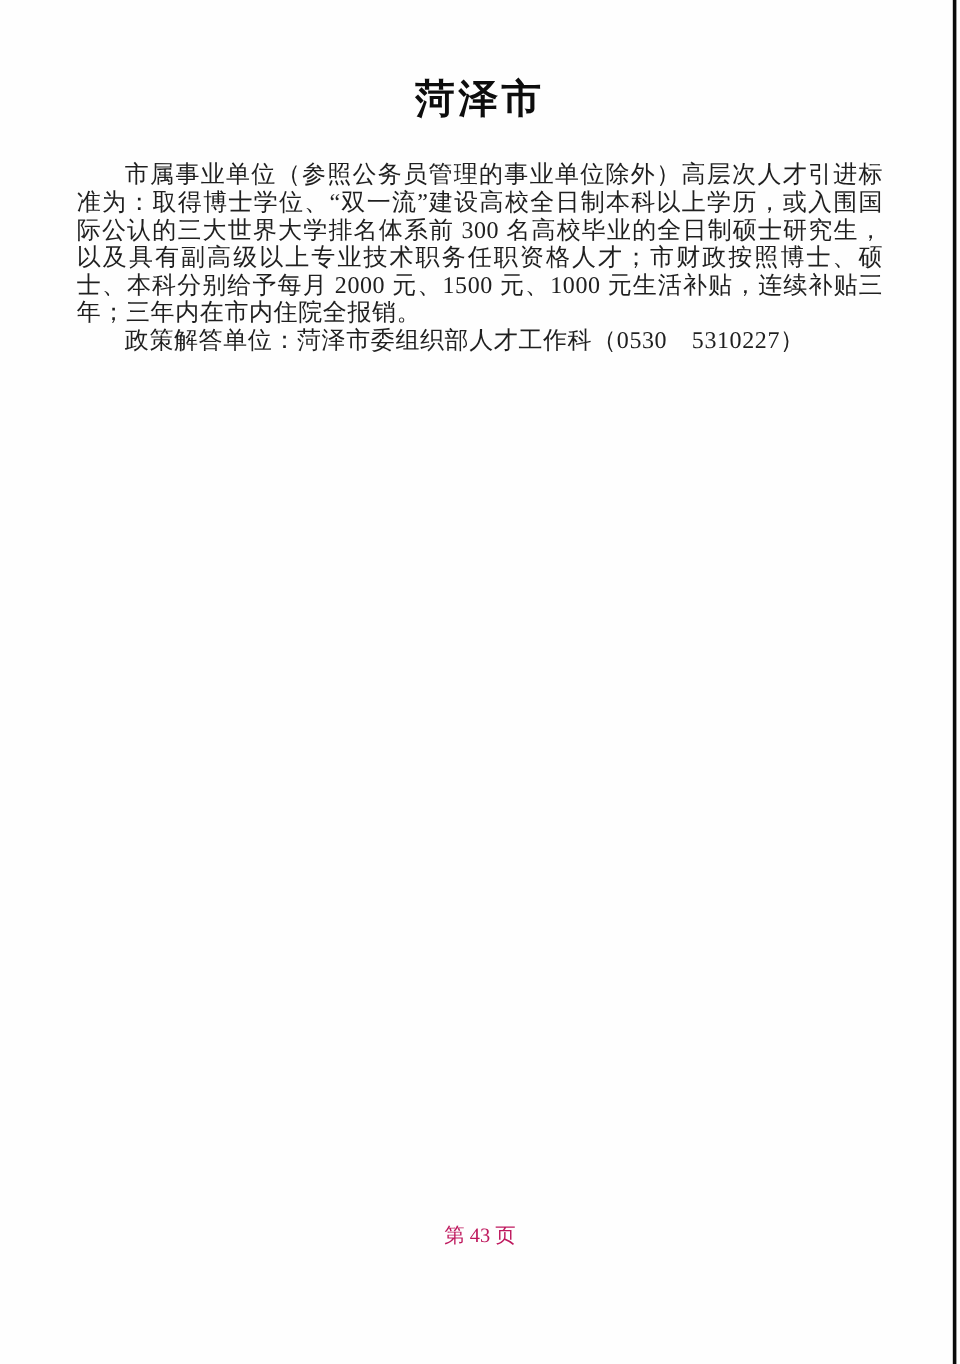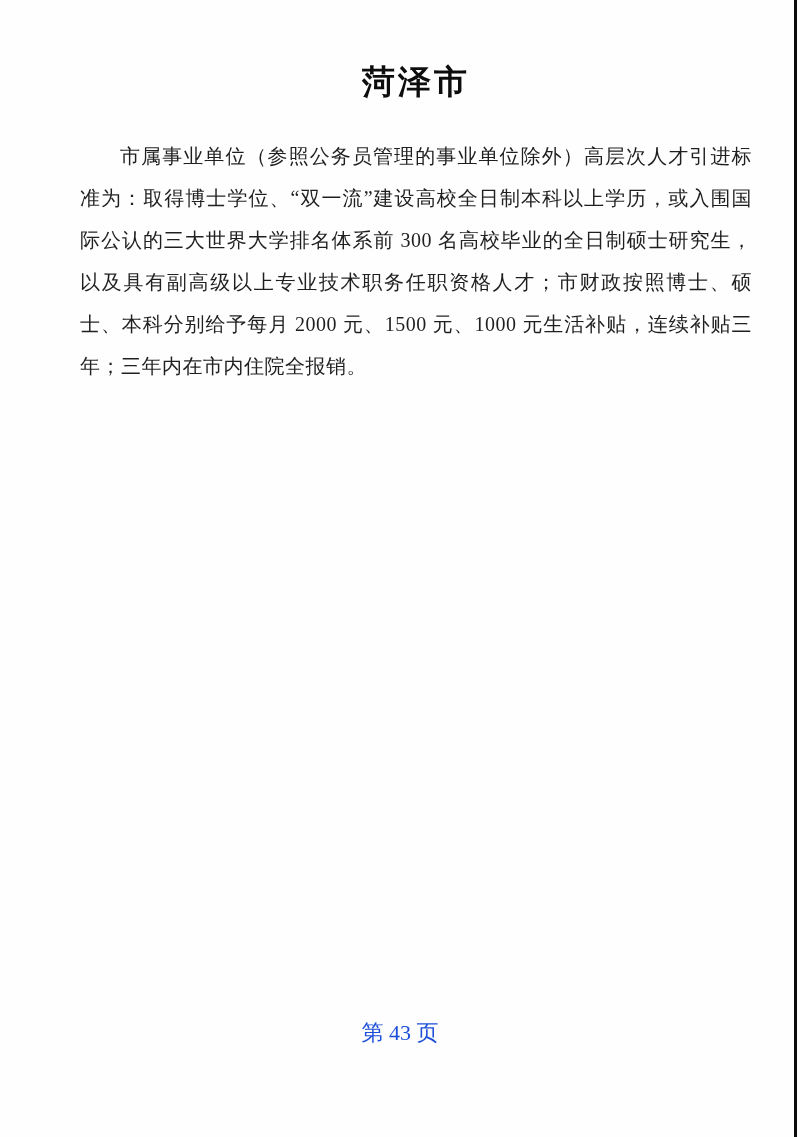--- a/index.html
+++ b/index.html
@@ -19,64 +19,65 @@
     .scan-edge {
       position: absolute;
       top: 0;
       right: 3px;
       width: 3px;
       height: 100%;
       background: #0a0a0a;
     }
     .content {
       position: absolute;
-      left: 80px;
+      left: 64px;
       top: 60px;
       width: 672px;
     }
     .doc-title {
       margin: 0 0 30px 0;
       text-align: center;
       font-size: 33px;
       font-weight: bold;
       letter-spacing: 3px;
       color: #0d0d0d;
     }
     .para {
       margin: 0;
       font-size: 20px;
-      line-height: 42px;
+      line-height: 23px;
       text-align: justify;
       text-justify: inter-ideograph;
       text-indent: 2em;
       letter-spacing: 0.5px;
     }
     .page-footer {
       position: absolute;
       top: 1018px;
       left: 0;
       width: 100%;
       text-align: center;
-      font-size: 22px;
-      color: #1d4ed8;
+      font-size: 17px;
+      color: #be185d;
     }
   </style>
 </head>
 <body>
 
 <div class="page">
 
   <div class="scan-edge"></div>
 
   <div class="content">
     <h1 class="doc-title">菏泽市</h1>
 
     <p class="para">市属事业单位（参照公务员管理的事业单位除外）高层次人才引进标准为：取得博士学位、“双一流”建设高校全日制本科以上学历，或入围国际公认的三大世界大学排名体系前 300 名高校毕业的全日制硕士研究生，以及具有副高级以上专业技术职务任职资格人才；市财政按照博士、硕士、本科分别给予每月 2000 元、1500 元、1000 元生活补贴，连续补贴三年；三年内在市内住院全报销。</p>
 
 
 
+    <p class="para">政策解答单位：菏泽市委组织部人才工作科（0530　5310227）</p>
   </div>
 
   <div class="page-footer">
     <span>第 43 页</span>
   </div>
 
 </div>
 
 </body></html>

